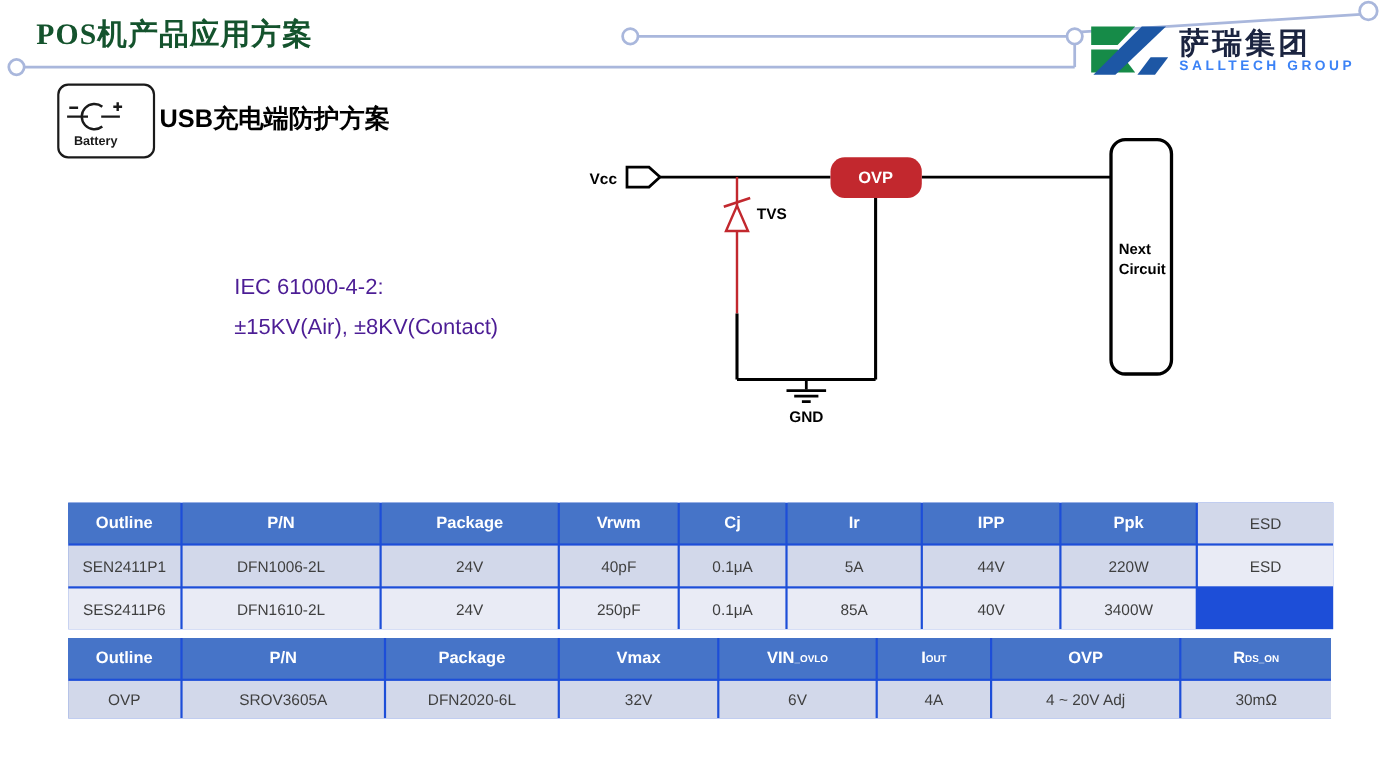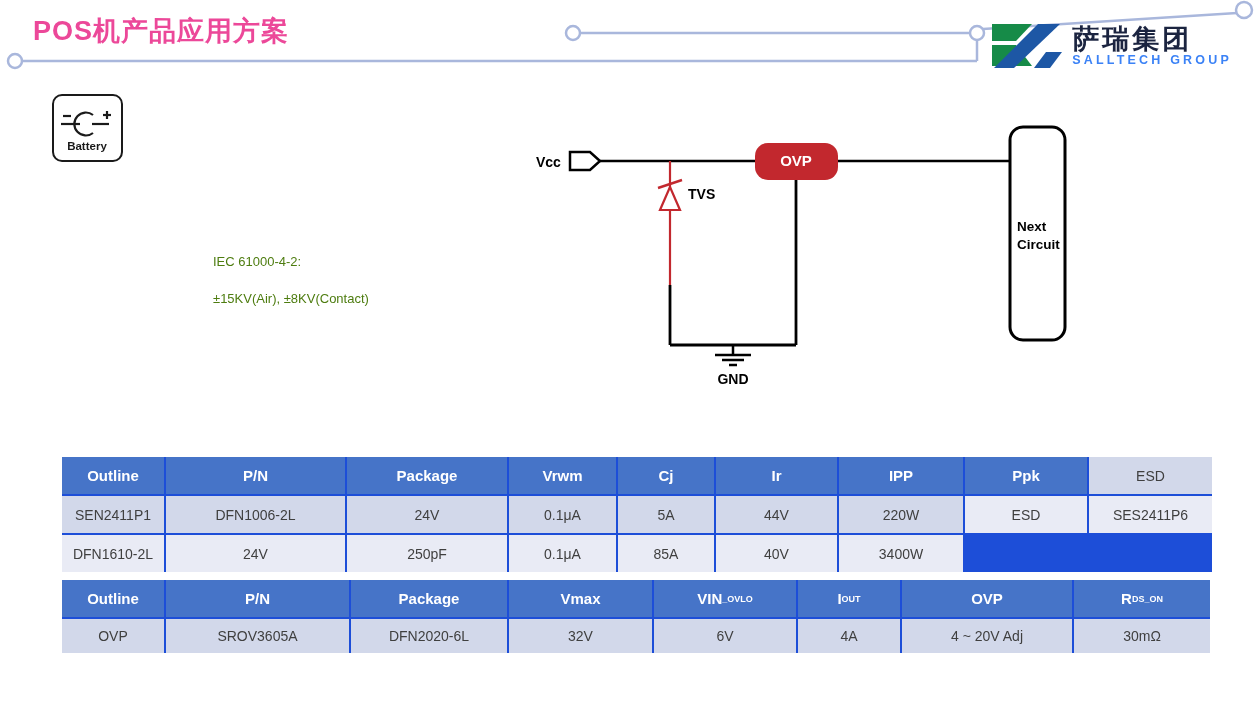--- a/index.html
+++ b/index.html
@@ -2,35 +2,35 @@
 <html><head>
 <meta charset="utf-8">
 <style>
   html,body{margin:0;padding:0;background:#fff;}
   .slide{position:relative;width:1254px;height:704px;background:#fff;overflow:hidden;
          font-family:"Liberation Sans",sans-serif;color:#111;}
   .abs{position:absolute;}
 
   
   .page-title{left:33px;top:13px;margin:0;font-size:27px;font-weight:bold;
-              color:#ec4899;letter-spacing:1px;}
+              color:#14532d;letter-spacing:1px;font-family:Liberation Serif, serif;}
   .decor{left:0;top:0;pointer-events:none;}
 
   
   .logo{right:22px;top:22px;display:flex;align-items:center;gap:10px;}
   .logo-text-cn{font-size:27px;font-weight:bold;color:#1B2440;letter-spacing:3px;line-height:1.05;}
   .logo-text-en{font-size:12.5px;color:#3b82f6;letter-spacing:3.2px;font-weight:bold;}
 
   
-  .battery-box{left:52px;top:94px;width:71px;height:68px;border:2.5px solid #1a1a1a;
+  .battery-box{left:52px;top:76px;width:89px;height:68px;border:2.5px solid #1a1a1a;
                border-radius:10px;box-sizing:border-box;background:#fff;}
   .section-heading{left:145px;top:92px;margin:0;font-size:23px;font-weight:bold;color:#000;}
 
   
-  .iec-note{left:213px;top:243px;font-size:13px;line-height:37px;color:#4d7c0f;}
+  .iec-note{left:213px;top:243px;font-size:20px;line-height:37px;color:#4c1d95;}
 
   
   .tbl{left:62px;display:grid;gap:2px;background:#1d4ed8;}
   #tbl-esd{top:457px;grid-template-columns:102px 179px 160px 107px 96px 121px 124px 122px 123px;
            grid-template-rows:37px 37px 37px;}
   #tbl-ovp{top:580px;grid-template-columns:102px 183px 156px 143px 142px 102px 170px 136px;
            grid-template-rows:37px 34px;}
   .th{background:#4674C8;color:#fff;font-weight:bold;font-size:15px;
       display:flex;align-items:center;justify-content:center;}
   .th sub{font-size:9px;font-weight:bold;}
@@ -82,20 +82,21 @@
         <line x1="7" y1="28" x2="26" y2="28"></line>
         <path d="M39,19 A11.5,11.5 0 1 0 39,37"></path>
         <line x1="38" y1="28" x2="55" y2="28"></line>
         <line x1="49" y1="19" x2="57" y2="19"></line>
         <line x1="53" y1="15" x2="53" y2="23"></line>
       </g>
       <text x="33" y="54" text-anchor="middle" font-size="11.5" font-weight="bold" fill="#1a1a1a">Battery</text>
     </svg>
   </div>
 
+  <h2 class="abs section-heading">USB充电端防护方案</h2>
 
   <div class="abs iec-note">
     <div>IEC 61000-4-2:</div>
     <div>±15KV(Air), ±8KV(Contact)</div>
   </div>
 
   <svg class="abs" style="left:500px;top:115px;" width="600" height="290" viewBox="0 0 600 290">
 
     <text x="36" y="52" font-size="14" font-weight="bold" fill="#000">Vcc</text>
     <path d="M70,37 H90 L100,46 L90,55 H70 Z" fill="#fff" stroke="#000" stroke-width="2.5"></path>
@@ -134,20 +135,21 @@
     <div class="th">Vrwm</div>
     <div class="th">Cj</div>
     <div class="th">Ir</div>
     <div class="th">IPP</div>
     <div class="th">Ppk</div>
 
     <div class="td">ESD</div>
     <div class="td">SEN2411P1</div>
     <div class="td">DFN1006-2L</div>
     <div class="td">24V</div>
+    <div class="td">40pF</div>
     <div class="td">0.1μA</div>
     <div class="td">5A</div>
     <div class="td">44V</div>
     <div class="td">220W</div>
 
     <div class="td light">ESD</div>
     <div class="td light">SES2411P6</div>
     <div class="td light">DFN1610-2L</div>
     <div class="td light">24V</div>
     <div class="td light">250pF</div>

